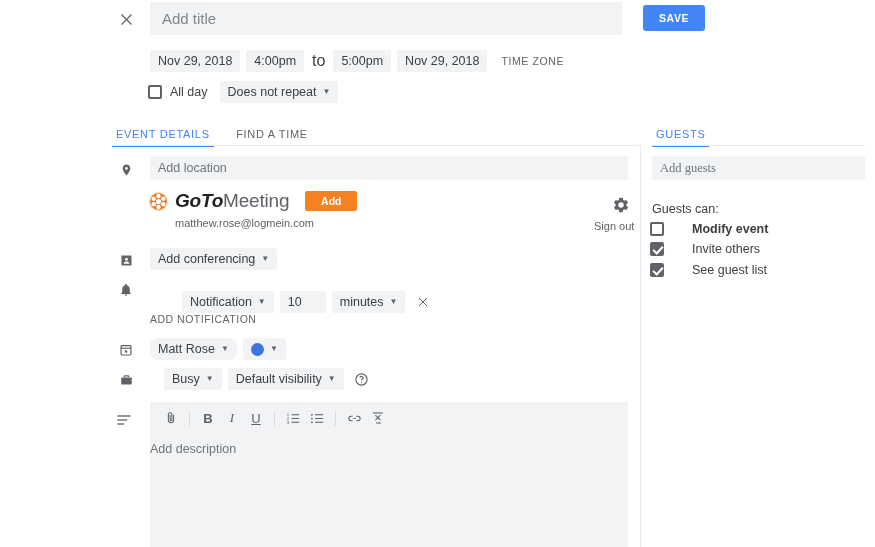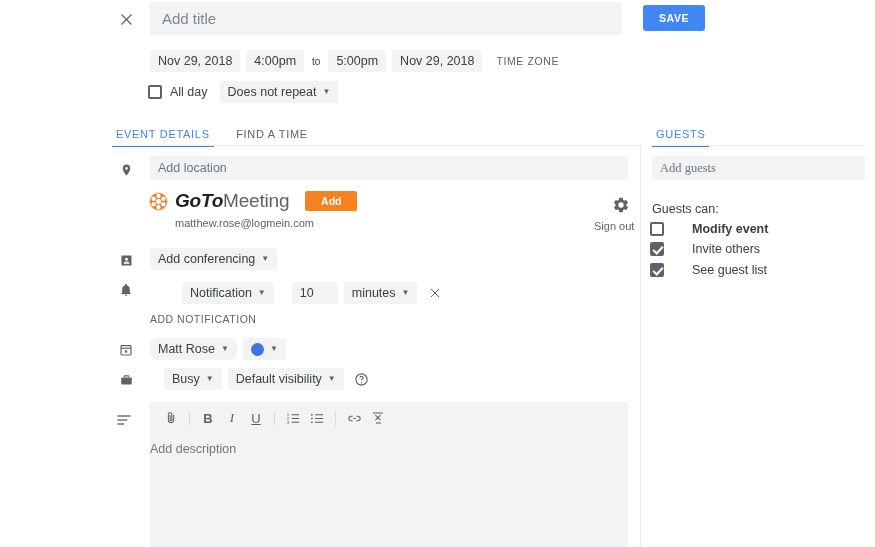--- a/index.html
+++ b/index.html
@@ -46,21 +46,21 @@
   .chip {
     display: inline-flex; align-items: center; justify-content: center;
     background: #f1f3f4; border: none; border-radius: 2px;
     font-family: "Liberation Sans", sans-serif;
     font-size: 12.5px; color: #3c4043;
     height: 22px; padding: 0 8px; cursor: pointer;
     white-space: nowrap;
   }
   .datetime-row { position: absolute; left: 150px; top: 50px; display: flex; align-items: center; gap: 0; }
   .datetime-row > * { margin-right: 6px; }
-  .to-word { font-size: 10px; color: #3c4043; padding: 0 2px; }
+  .to-word { font-size: 16px; color: #3c4043; padding: 0 2px; }
   .tz-label { font-size: 10.5px; color: #5f6368; letter-spacing: .6px; margin-left: 8px; }
 
   .allday-row { position: absolute; left: 148px; top: 81px; display: flex; align-items: center; }
   .cbox {
     width: 14px; height: 14px; border: 2px solid #5f6368;
     border-radius: 2px; background: #fff; display: inline-block;
     cursor: pointer; position: relative;
   }
   .cbox.checked { background: #5f6368; border-color: #5f6368; }
   .cbox.checked::after {
@@ -246,26 +246,26 @@
       <span>Add conferencing</span>
       <span class="caret">▼</span>
     </button>
   </div>
 
   <div class="gutter-icon" style="left:116px; top:280px;">
     <svg width="14" height="16" viewBox="0 0 24 24" fill="#5f6368">
       <path d="M12 22a2.2 2.2 0 0 0 2.2-2.2H9.8A2.2 2.2 0 0 0 12 22zm6.5-6v-5.2c0-3.2-1.7-5.8-4.6-6.5v-.7a1.9 1.9 0 1 0-3.8 0v.7C7.2 5 5.5 7.6 5.5 10.8V16l-1.8 1.8v.9h16.6v-.9L18.5 16z"></path>
     </svg>
   </div>
-  <div class="row-chips" style="left:150px; top:282px;padding-left:32px;">
+  <div class="row-chips" style="left:150px; top:291px;padding-left:32px;">
     <button class="chip" style="margin-right:6px;">
       <span>Notification</span>
       <span class="caret">▼</span>
     </button>
-    <button class="chip" style="margin-right:6px; width:46px; justify-content:flex-start;margin-left:12px;">
+    <button class="chip" style="margin-right:6px; width:46px; justify-content:flex-start;">
       <span>10</span>
     </button>
     <button class="chip">
       <span>minutes</span>
       <span class="caret">▼</span>
     </button>
     <span class="x-btn">
       <svg width="12" height="12" viewBox="0 0 24 24" fill="none" stroke="#5f6368" stroke-width="2">
         <line x1="4" y1="4" x2="20" y2="20"></line>
           <line x1="20" y1="4" x2="4" y2="20"></line>

